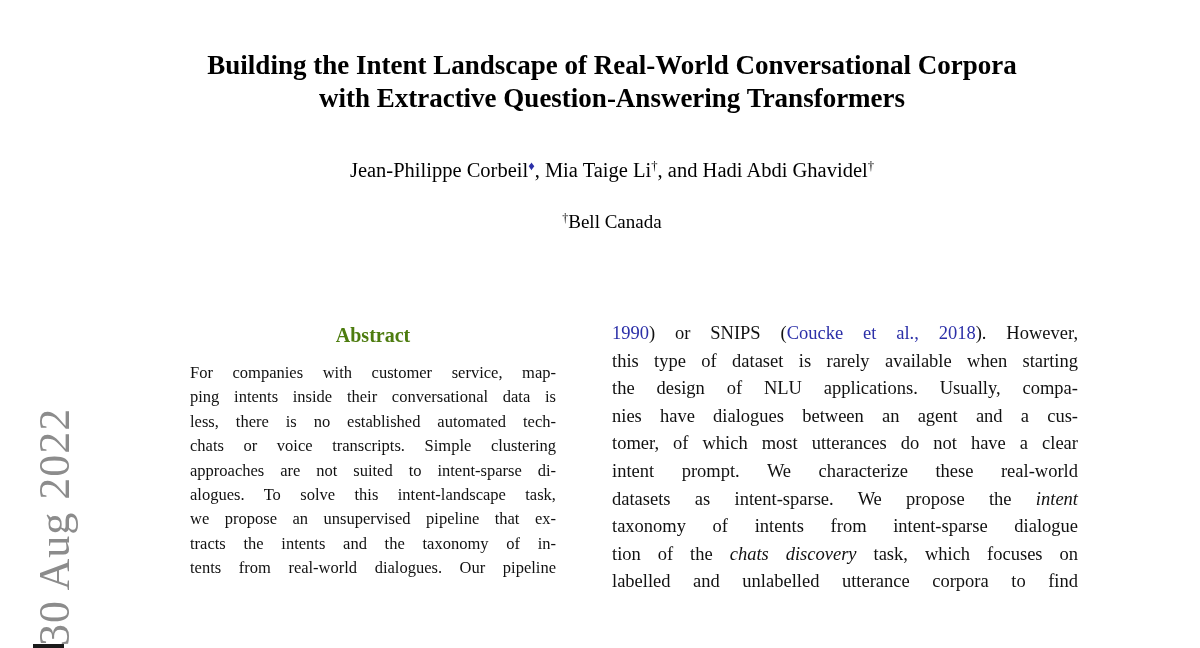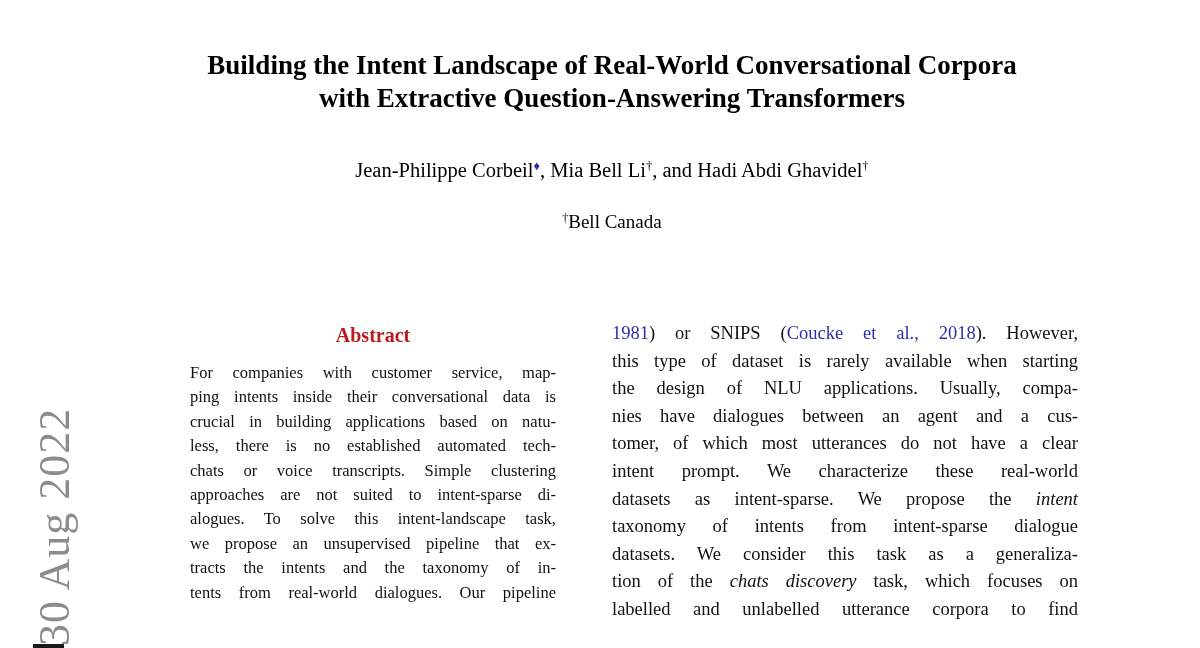--- a/index.html
+++ b/index.html
@@ -47,21 +47,21 @@
   .lnk{ color:#2b2fa8; }
   .it{ font-style:italic; }
   .abstract-heading{
     position:absolute;
     left:190px;
     width:366px;
     top:324px;
     text-align:center;
     font-weight:bold;
     font-size:20px;
-    color:#b91c1c;
+    color:#4d7c0f;
   }
   .abstract-body{
     position:absolute;
     left:190px;
     width:366px;
     top:361px;
     font-size:16.5px;
   }
   .abstract-body .line{ line-height:24.4px; }
   .right-column{
@@ -104,46 +104,44 @@
 <div class="page">
 
   <div class="watermark">30 Aug 2022</div>
   <div class="watermark-cutoff"></div>
 
   <div class="paper-title">
     <div>Building the Intent Landscape of Real-World Conversational Corpora</div>
     <div>with Extractive Question-Answering Transformers</div>
   </div>
 
-  <div class="authors-line"><span>Jean-Philippe Corbeil</span><span class="lnk sup">♦</span><span>, Mia Bell Li</span><span class="sup">†</span><span>, and Hadi Abdi Ghavidel</span><span class="sup">†</span></div>
+  <div class="authors-line"><span>Jean-Philippe Corbeil</span><span class="lnk sup">♦</span><span>, Mia Taige Li</span><span class="sup">†</span><span>, and Hadi Abdi Ghavidel</span><span class="sup">†</span></div>
 
   <div class="affiliation-line"><span class="sup">†</span><span>Bell Canada</span></div>
 
   <div class="abstract-heading">Abstract</div>
 
   <div class="abstract-body">
       <div class="line">For companies with customer service, map-</div>
       <div class="line">ping intents inside their conversational data is</div>
-      <div class="line">crucial in building applications based on natu-</div>
       <div class="line">less, there is no established automated tech-</div>
       <div class="line">chats or voice transcripts. Simple clustering</div>
       <div class="line">approaches are not suited to intent-sparse di-</div>
       <div class="line">alogues. To solve this intent-landscape task,</div>
       <div class="line">we propose an unsupervised pipeline that ex-</div>
       <div class="line">tracts the intents and the taxonomy of in-</div>
       <div class="line">tents from real-world dialogues. Our pipeline</div>
     </div>
 
   <div class="right-column">
-      <div class="line"><span class="lnk">1981</span><span>) or SNIPS (</span><span class="lnk">Coucke et al., 2018</span><span>). However,</span></div>
+      <div class="line"><span class="lnk">1990</span><span>) or SNIPS (</span><span class="lnk">Coucke et al., 2018</span><span>). However,</span></div>
       <div class="line"><span>this type of dataset is rarely available when starting</span></div>
       <div class="line"><span>the design of NLU applications. Usually, compa-</span></div>
       <div class="line"><span>nies have dialogues between an agent and a cus-</span></div>
       <div class="line"><span>tomer, of which most utterances do not have a clear</span></div>
       <div class="line"><span>intent prompt. We characterize these real-world</span></div>
       <div class="line"><span>datasets as intent-sparse. We propose the </span><span class="it">intent</span></div>
       <div class="line"><span>taxonomy of intents from intent-sparse dialogue</span></div>
-      <div class="line"><span>datasets. We consider this task as a generaliza-</span></div>
       <div class="line"><span>tion of the </span><span class="it">chats discovery</span><span> task, which focuses on</span></div>
       <div class="line"><span>labelled and unlabelled utterance corpora to find</span></div>
     </div>
 
 </div>
 
 </body></html>

